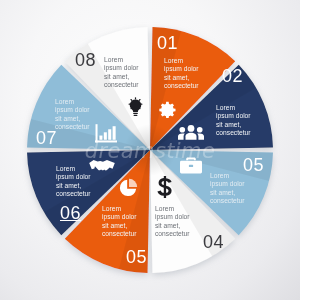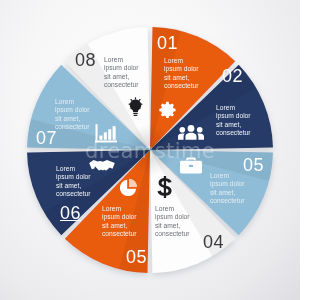--- a/index.html
+++ b/index.html
@@ -26,21 +26,21 @@
   }
   .body.light{color:#f2f4f6;}
   .body.dark{color:#6d7177;}
   .body.dim{color:#e3ecf2;}
   .ico{position:absolute;pointer-events:none;}
   .ico svg{display:block;}
   #watermark{
     position:absolute;left:0;top:138px;width:300px;height:26px;
     display:flex;align-items:center;justify-content:center;
     font-size:21px;letter-spacing:.4px;color:rgba(255,255,255,.30);
-    font-family:"DejaVu Sans", sans-serif;pointer-events:none;
+    font-family:"DejaVu Sans", sans-serif;pointer-events:none;font-style:italic;
   }
 </style>
 </head>
 <body>
 
 <div id="stage">
 
   <svg id="wheel" viewBox="0 0 300 300">
     <defs>
       <filter id="wheelShadow" x="-25%" y="-25%" width="150%" height="150%">

